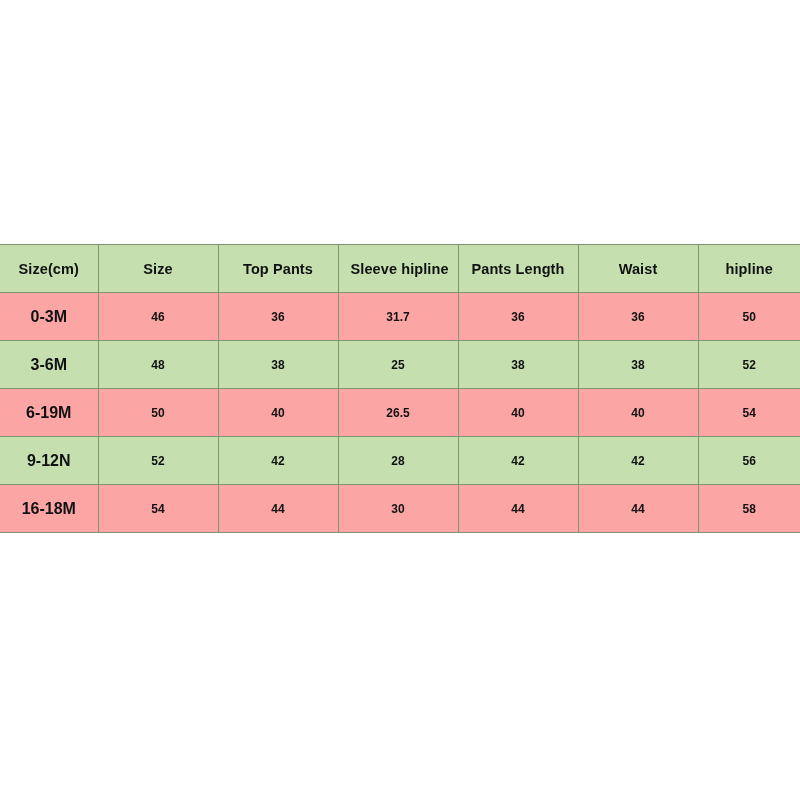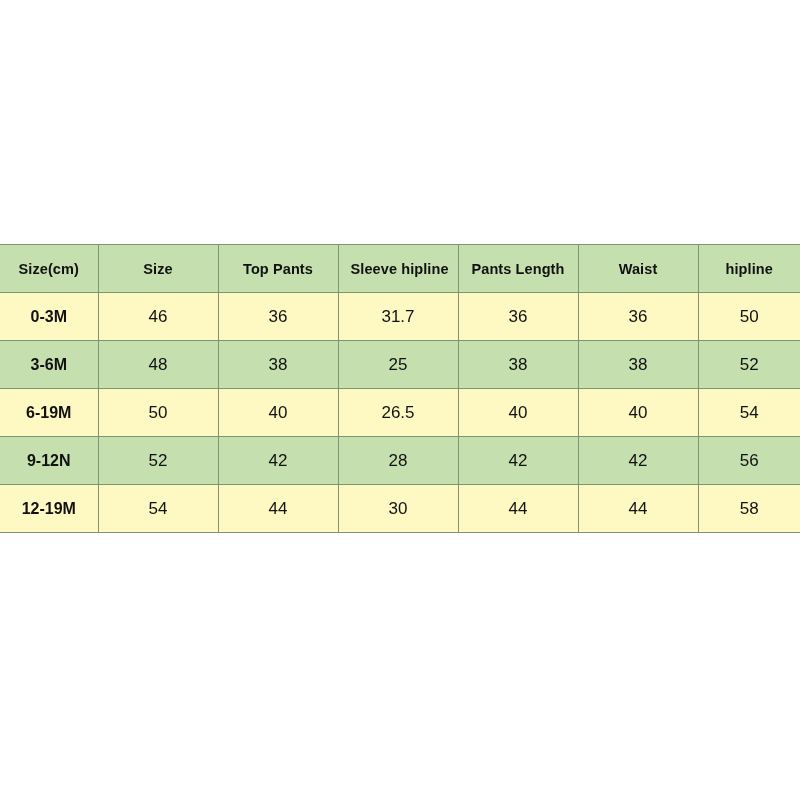--- a/index.html
+++ b/index.html
@@ -53,27 +53,27 @@
 
   table.size-chart thead th {
     background: #c5e0ae;
     font-size: 14.5px;
     font-weight: bold;
     letter-spacing: 0.1px;
     border-bottom: 1.5px solid #7f9470;
   }
 
   table.size-chart tbody td {
-    font-size: 17px;
-    font-weight: 400;
+    font-size: 12px;
+    font-weight: 700;
     border-bottom: 1.5px solid #7f9470;
   }
   table.size-chart tbody tr:last-child td { border-bottom: none; }
 
-  table.size-chart tbody tr.row-light td { background: #fef9c3; }
+  table.size-chart tbody tr.row-light td { background: #fca5a5; }
   table.size-chart tbody tr.row-dark  td { background: #c5e0ae; }
 
   table.size-chart tbody td.size-label {
     font-size: 16px;
     font-weight: bold;
   }
 </style>
 </head>
 <body>
 
@@ -130,21 +130,21 @@
       <tr class="row-dark">
         <td class="size-label">9-12N</td>
         <td>52</td>
         <td>42</td>
         <td>28</td>
         <td>42</td>
         <td>42</td>
         <td>56</td>
       </tr>
       <tr class="row-light">
-        <td class="size-label">12-19M</td>
+        <td class="size-label">16-18M</td>
         <td>54</td>
         <td>44</td>
         <td>30</td>
         <td>44</td>
         <td>44</td>
         <td>58</td>
       </tr>
     </tbody>
   </table>
 </div>

